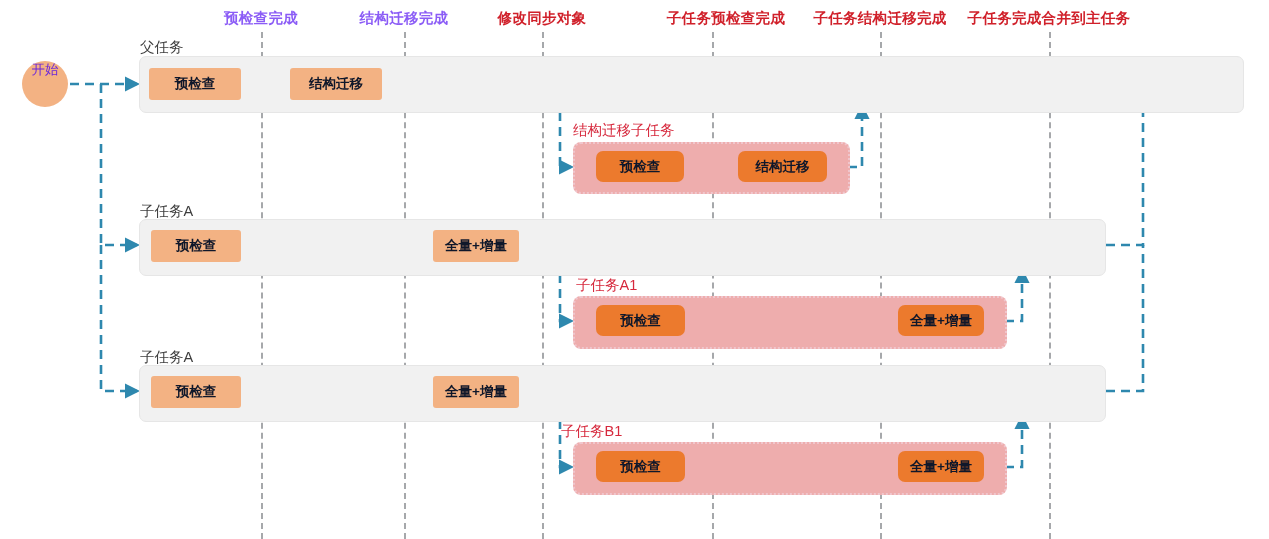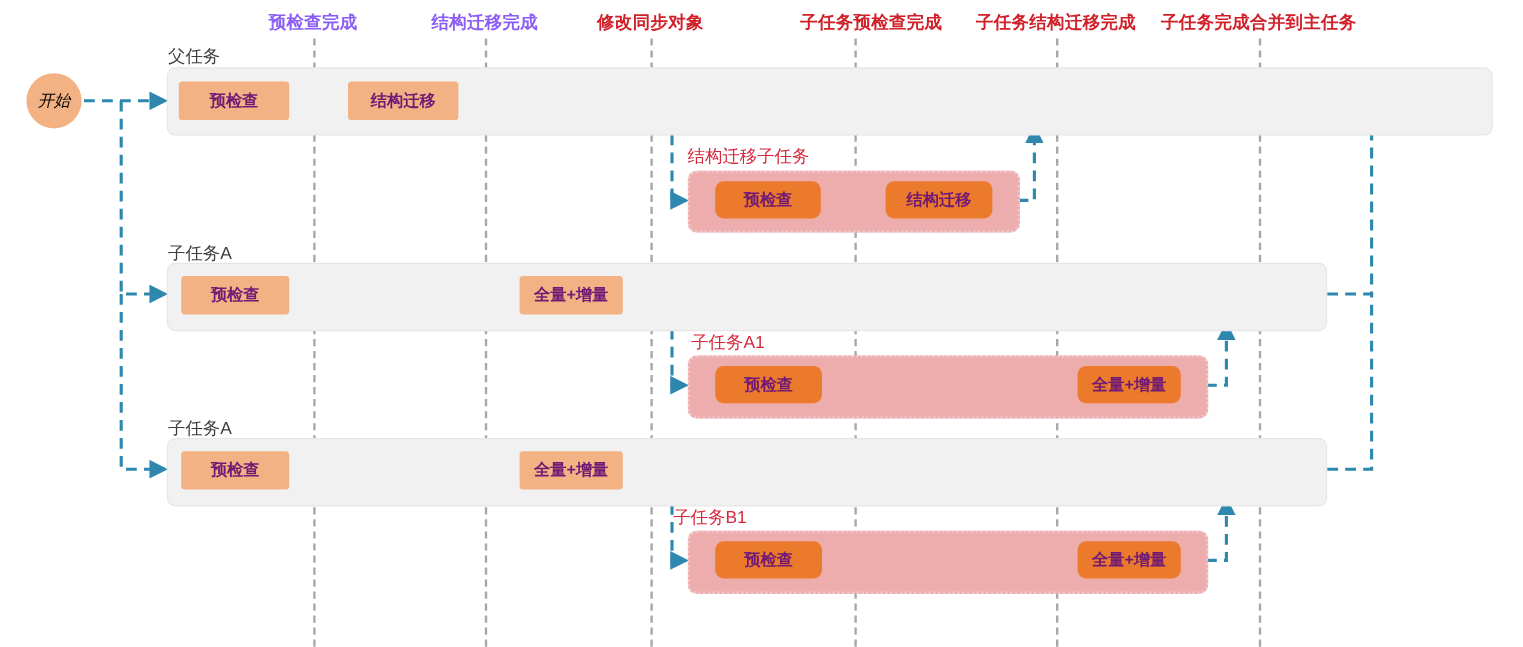--- a/index.html
+++ b/index.html
@@ -11,31 +11,31 @@
   .milestone-label{position:absolute;top:9px;transform:translateX(-50%);
     font-size:14.5px;font-weight:bold;white-space:nowrap;letter-spacing:.3px;}
   .milestone-label.muted{color:#8b5cf6;}
   .milestone-label.hot{color:#d0202a;}
 
   
   .lane{position:absolute;background:#f1f1f1;border:1px solid #e6e6e6;border-radius:7px;}
   .lane-title{position:absolute;font-size:14.5px;color:#3d3d3d;white-space:nowrap;}
 
   .chip{position:absolute;border-radius:3px;display:flex;align-items:center;justify-content:center;
-    color:#701a75;font-size:13.5px;font-weight:bold;white-space:nowrap;}
+    color:#0f172a;font-size:13.5px;font-weight:bold;white-space:nowrap;}
   .chip.soft{background:#f3b283;}
 
   
   .subgroup{position:absolute;background:#eeadad;border:2px dotted #f0c6cd;border-radius:8px;}
   .subgroup-title{position:absolute;font-size:14.5px;color:#d6283c;white-space:nowrap;}
   .chip.strong{background:#ec7a2d;border-radius:7px;}
 
   
-  .node{position:absolute;border-radius:50%;background:#f3b283;display:flex;align-items:center;
-    justify-content:center;color:#000000;font-size:13.5px;white-space:nowrap;font-style:italic;}
+  .node{position:absolute;border-radius:50%;background:#f3b283;display:flex;align-items:flex-start;
+    justify-content:center;color:#6d28d9;font-size:13.5px;white-space:nowrap;}
 
   
   .conn{position:absolute;left:0;top:0;width:1269px;height:539px;pointer-events:none;}
 </style>
 </head>
 <body>
 
 <div id="stage">
 
   <svg class="conn" viewBox="0 0 1269 539" xmlns="http://www.w3.org/2000/svg">

